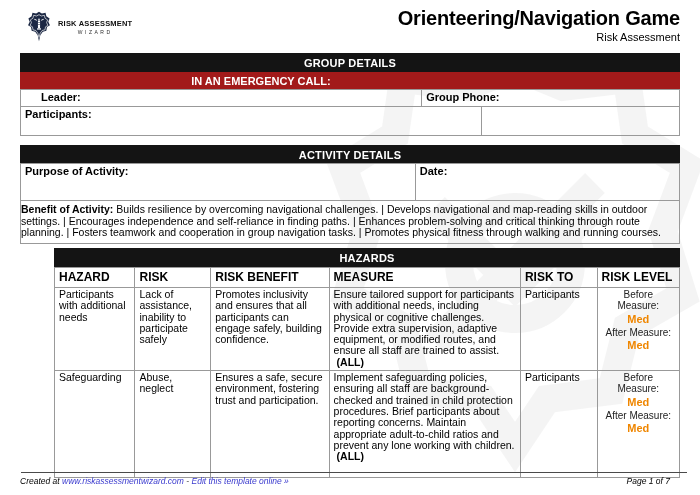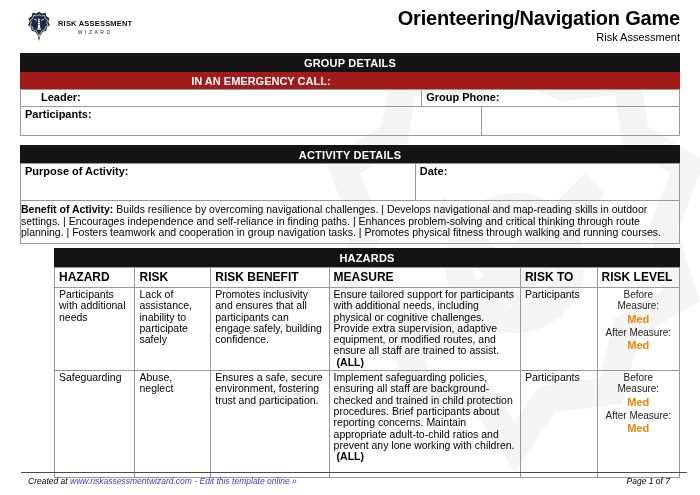--- a/index.html
+++ b/index.html
@@ -45,21 +45,21 @@
   table.hz td { border:1px solid #999; font-size:10.5px; line-height:11.3px;
                 vertical-align:top; padding:1px 4px 2px; }
   tr.r1 td { height:69px; }
   tr.r2 td { height:107px; }
   td.level { text-align:center; padding-top:3px; }
   .lvl-small { font-size:10px; color:#222; display:block; }
   .lvl-med { display:block; color:#ef8600; font-weight:bold; font-size:11px; line-height:12px; margin:1px 0 2px; }
   .meas-all { margin-left:3px; }
   
   .footer-rule { position:absolute; left:21px; right:13px; top:472px; border-top:1px solid #4a4a4a; z-index:2; }
-  .footer-left { position:absolute; left:28px; top:476px; font-size:8.5px; font-style:italic; z-index:2; }
+  .footer-left { position:absolute; left:20px; top:476px; font-size:8.5px; font-style:italic; z-index:2; }
   .footer-left .lnk { color:#3a3ace; }
   .footer-page { position:absolute; right:30px; top:476px; font-size:8.5px; font-style:italic; z-index:2; }
   
   #group-section { top:53px;border-radius:32px; }
   #activity-section { top:145px; }
   #hazards-section { top:248px;padding-left:34px; }
 </style>
 </head>
 <body>
 

